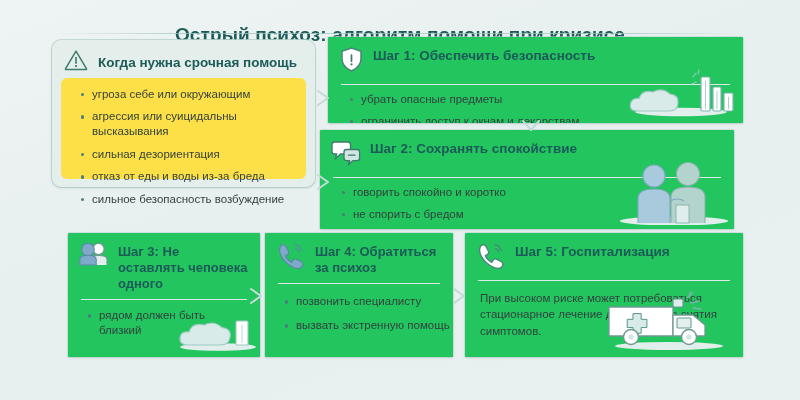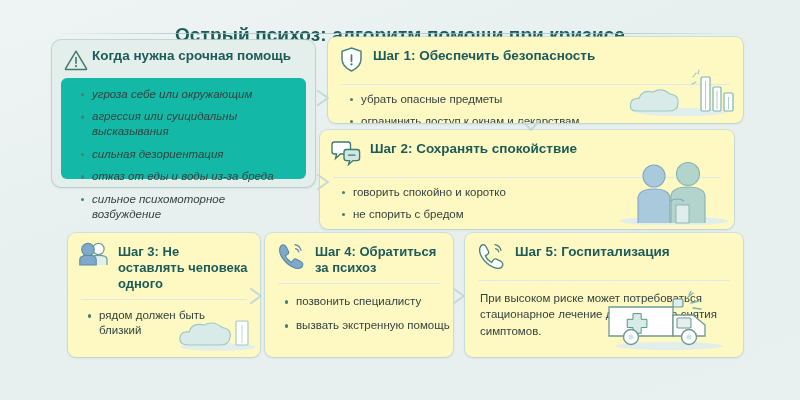--- a/index.html
+++ b/index.html
@@ -38,22 +38,22 @@
     top: 33px;
     left: 56px;
     right: 56px;
     height: 1px;
     background: linear-gradient(90deg, rgba(160,196,193,0) 0%, rgba(160,196,193,.75) 18%, rgba(160,196,193,.75) 82%, rgba(160,196,193,0) 100%);
   }
 
   
   .card {
     position: absolute;
-    background: #fef9c3;
-    border-radius: 8px;
+    background: #22c55e;
+    border-radius: 1px;
     box-shadow: 0 1px 3px rgba(40,80,78,.13), 0 0 0 1px rgba(190,215,212,.55);
     box-sizing: border-box;
   }
   .card-head {
     display: flex;
     align-items: flex-start;
     gap: 9px;
     padding: 9px 12px 0 11px;
   }
   .card-title {
@@ -95,35 +95,35 @@
   
   #panel-urgent {
     left: 52px;  top: 40px;
     width: 263px; height: 147px;
     background: #e4efeb;
     border-radius: 9px;
     box-shadow: 0 1px 3px rgba(40,80,78,.14), 0 0 0 1px rgba(188,214,206,.8);
   }
   #panel-urgent .urgent-head {
     display: flex;
-    gap: 3px;
+    align-items: center;
+    gap: 9px;
     padding: 8px 0 0 11px;
   }
   #panel-urgent .urgent-title {
     font-size: 13.5px;
     font-weight: bold;
     color: #1d5b58;
   }
   #panel-urgent .urgent-body {
     position: absolute;
     left: 9px; right: 9px;
     top: 38px; bottom: 8px;
-    background: #14b8a6;
+    background: #fde047;
     border-radius: 6px;
-    font-style: italic;
   }
   #panel-urgent ul.bullets {
     padding: 9px 10px 0 20px;
   }
   #panel-urgent ul.bullets li { margin-bottom: 7.5px; }
 
   
   #panel-step1 {
     left: 328px; top: 37px;
     width: 415px; height: 86px;
@@ -214,21 +214,21 @@
       </svg>
     </span>
     <span class="urgent-title">Когда нужна срочная помощь</span>
   </div>
   <div class="urgent-body">
     <ul class="bullets">
       <li>угроза себе или окружающим</li>
       <li>агрессия или суицидальны высказывания</li>
       <li>сильная дезориентация</li>
       <li>отказ от еды и воды из-за бреда</li>
-      <li>сильное психомоторное возбуждение</li>
+      <li>сильное безопасность возбуждение</li>
     </ul>
   </div>
 </div>
 
 <div class="card" id="panel-step1">
   <div class="card-head">
     <span class="icon">
       <svg width="25" height="27" viewBox="0 0 25 27" fill="none">
         <path d="M12.5 2 L22 5.4 V13 Q22 20.6 12.5 25 Q3 20.6 3 13 V5.4 Z" stroke="#4b857b" stroke-width="1.5" fill="#ffffff"></path>
         <line x1="12.5" y1="9" x2="12.5" y2="15.2" stroke="#3f7a6f" stroke-width="1.7" stroke-linecap="round"></line>

